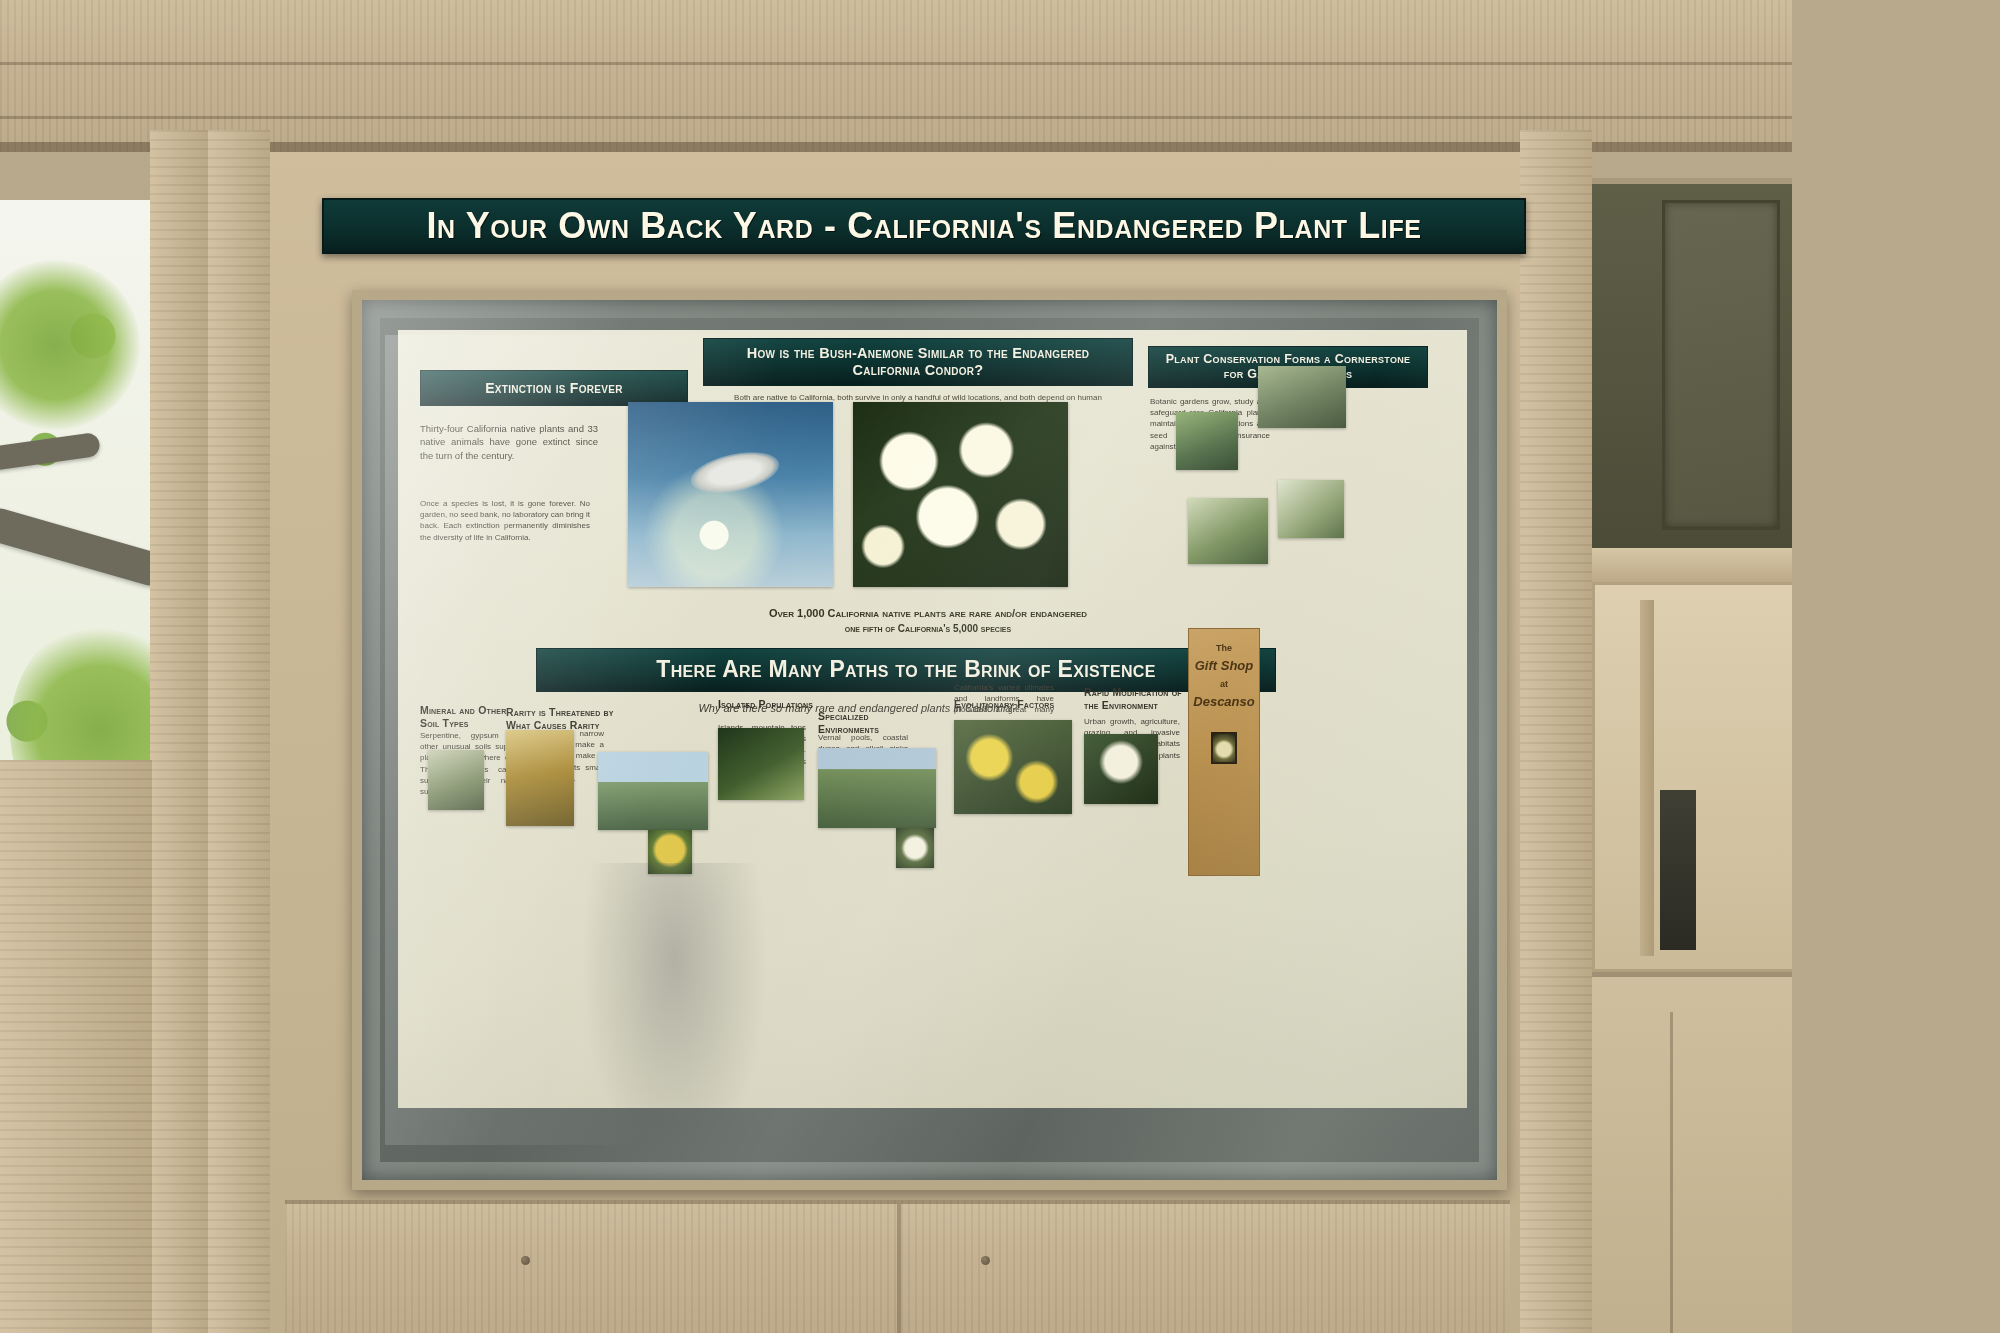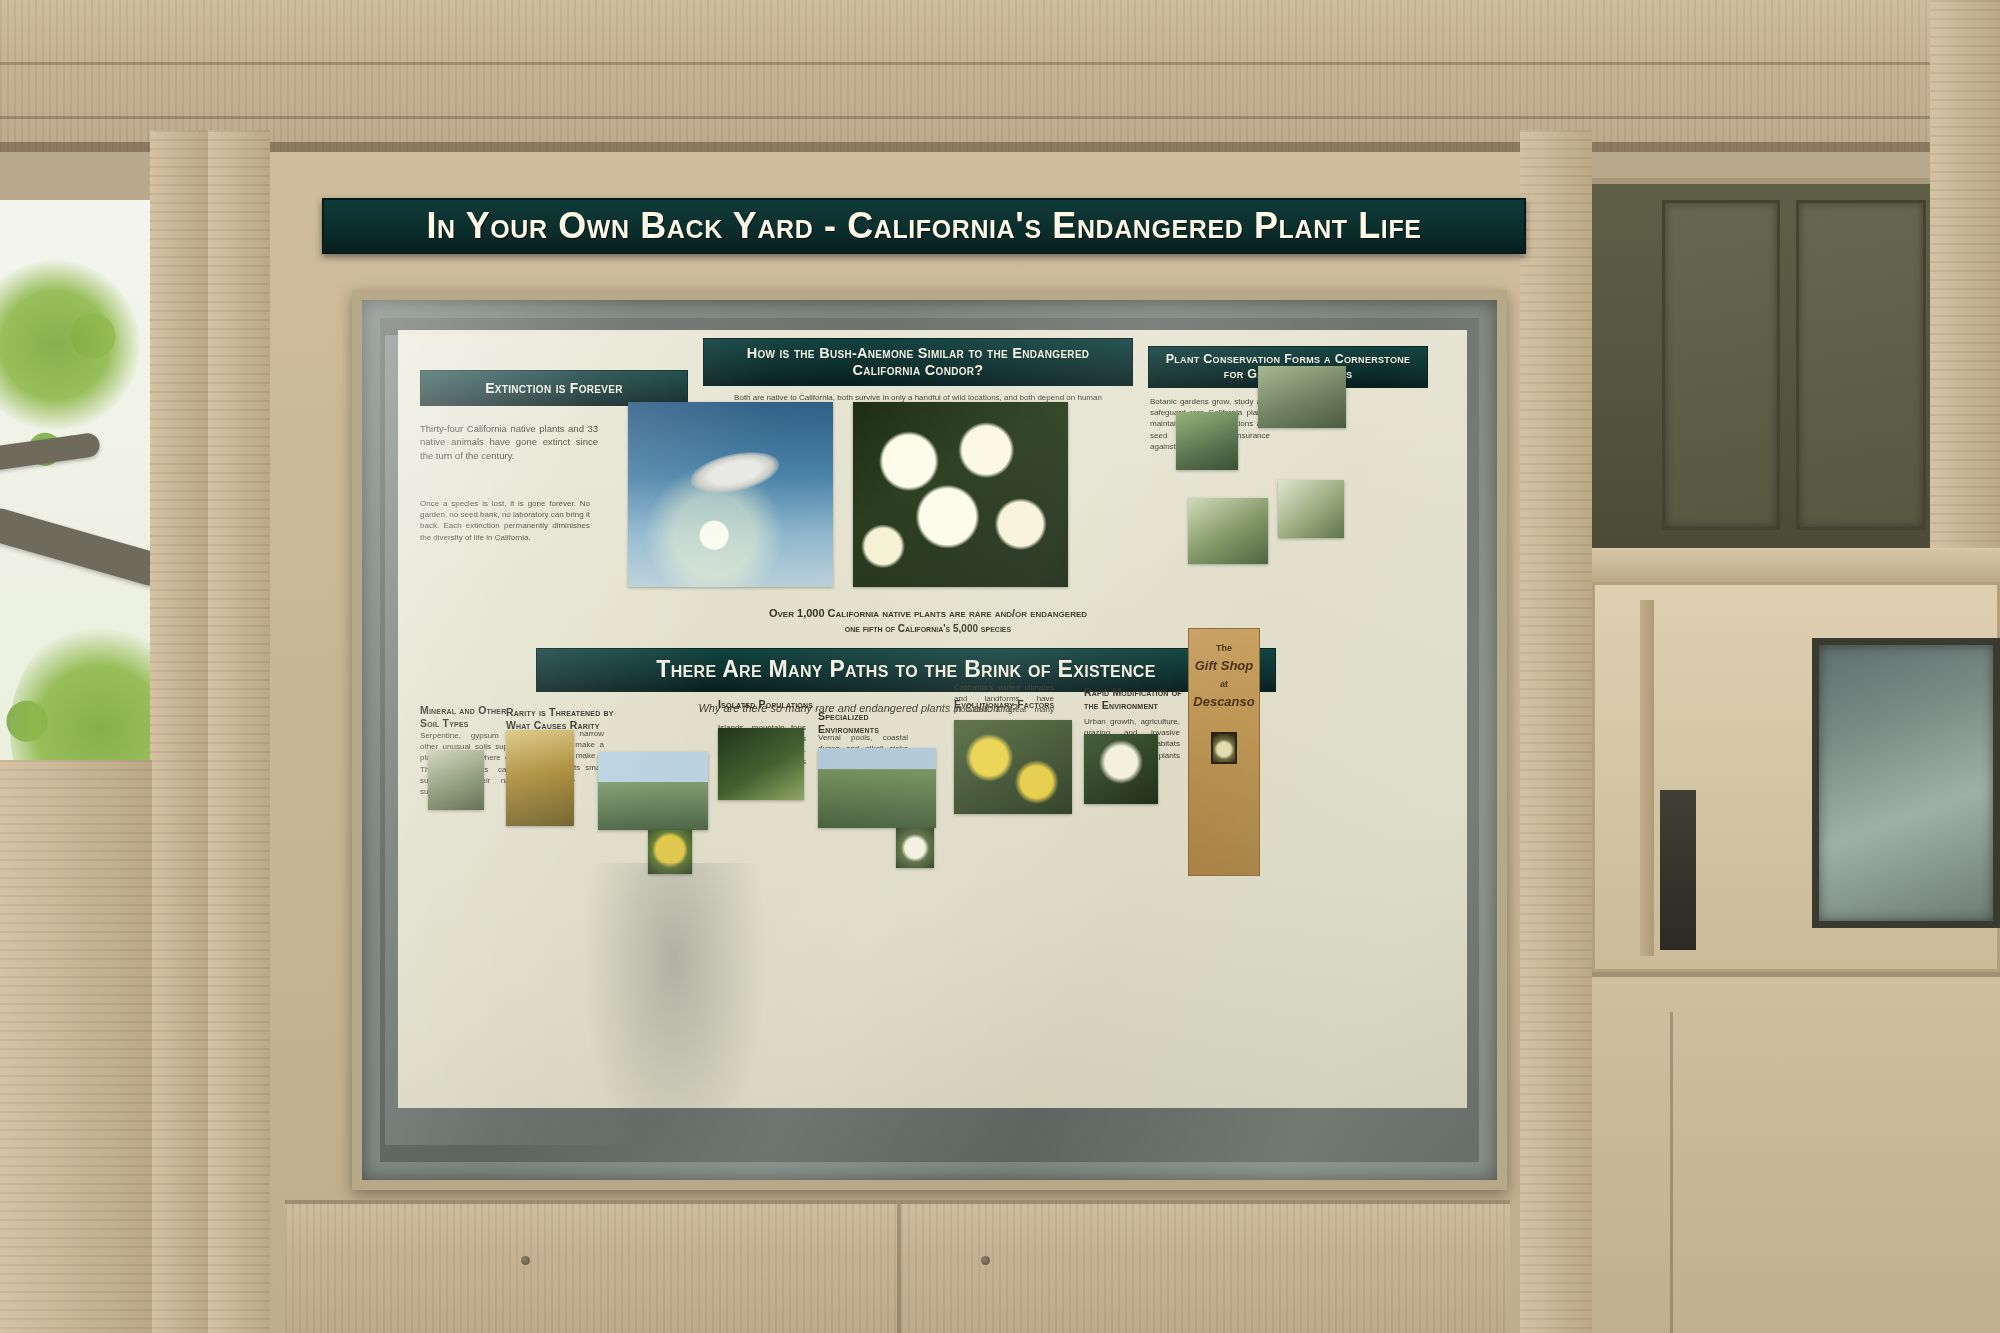--- a/index.html
+++ b/index.html
@@ -3,21 +3,21 @@
 <meta charset="utf-8">
 <style>
   * { box-sizing: border-box; margin: 0; padding: 0; }
   html, body {
     width: 2000px; height: 1333px;
     overflow: hidden;
     font-family: "Liberation Sans", sans-serif;
     background: #b9a98c;
   }
 
-  #scene { position: relative; width: 2000px; height: 1333px; overflow: hidden; padding-left: 21px; }
+  #scene { position: relative; width: 1792px; height: 1333px; overflow: hidden; padding-left: 21px; }
 
   
   .outdoor {
     position: absolute; left: 0; top: 200px; width: 150px; height: 1133px;
     background:
       radial-gradient(circle at 30% 22%, rgba(120,170,60,.85) 0 16px, transparent 17px),
       radial-gradient(circle at 62% 12%, rgba(150,190,80,.8) 0 22px, transparent 23px),
       radial-gradient(circle at 18% 46%, rgba(110,160,55,.8) 0 20px, transparent 21px),
       radial-gradient(circle at 72% 58%, rgba(140,185,70,.8) 0 24px, transparent 25px),
       radial-gradient(circle at 40% 74%, rgba(125,170,60,.85) 0 26px, transparent 27px),

